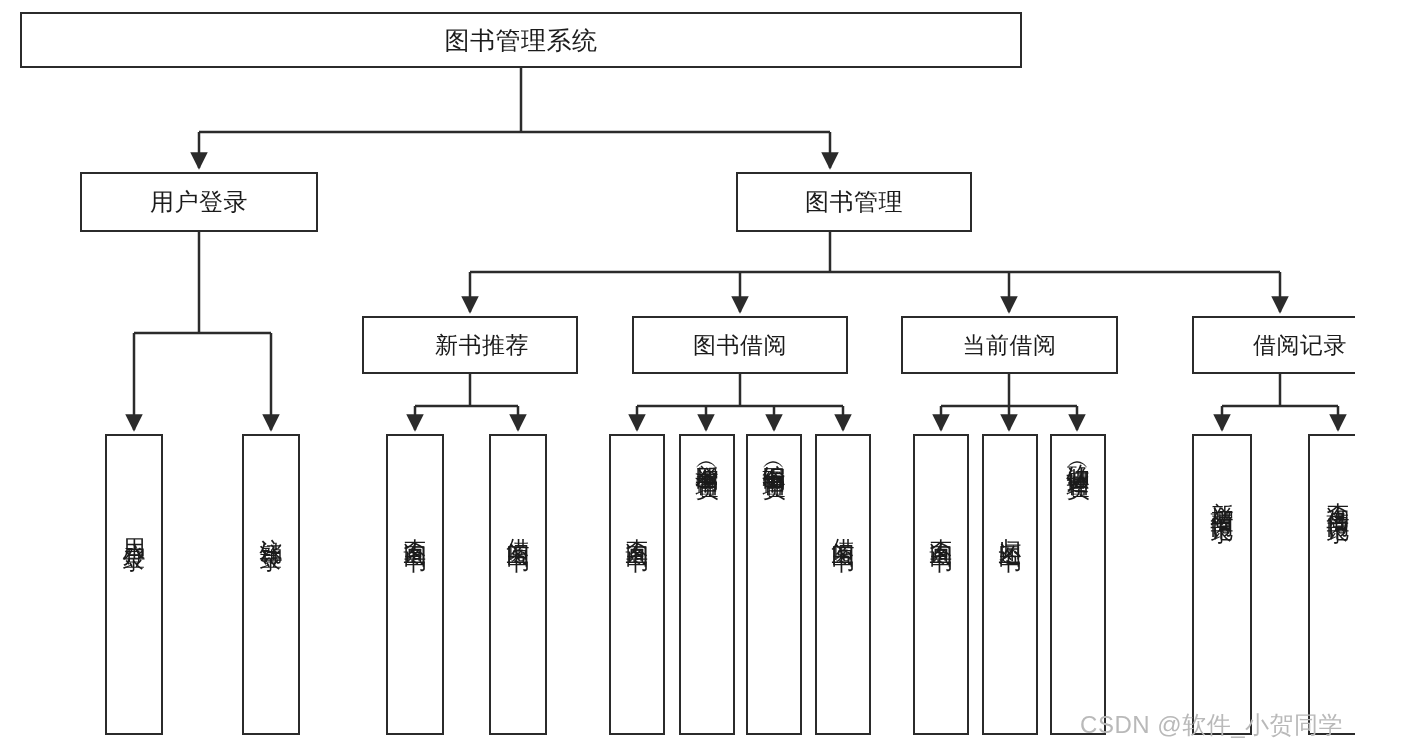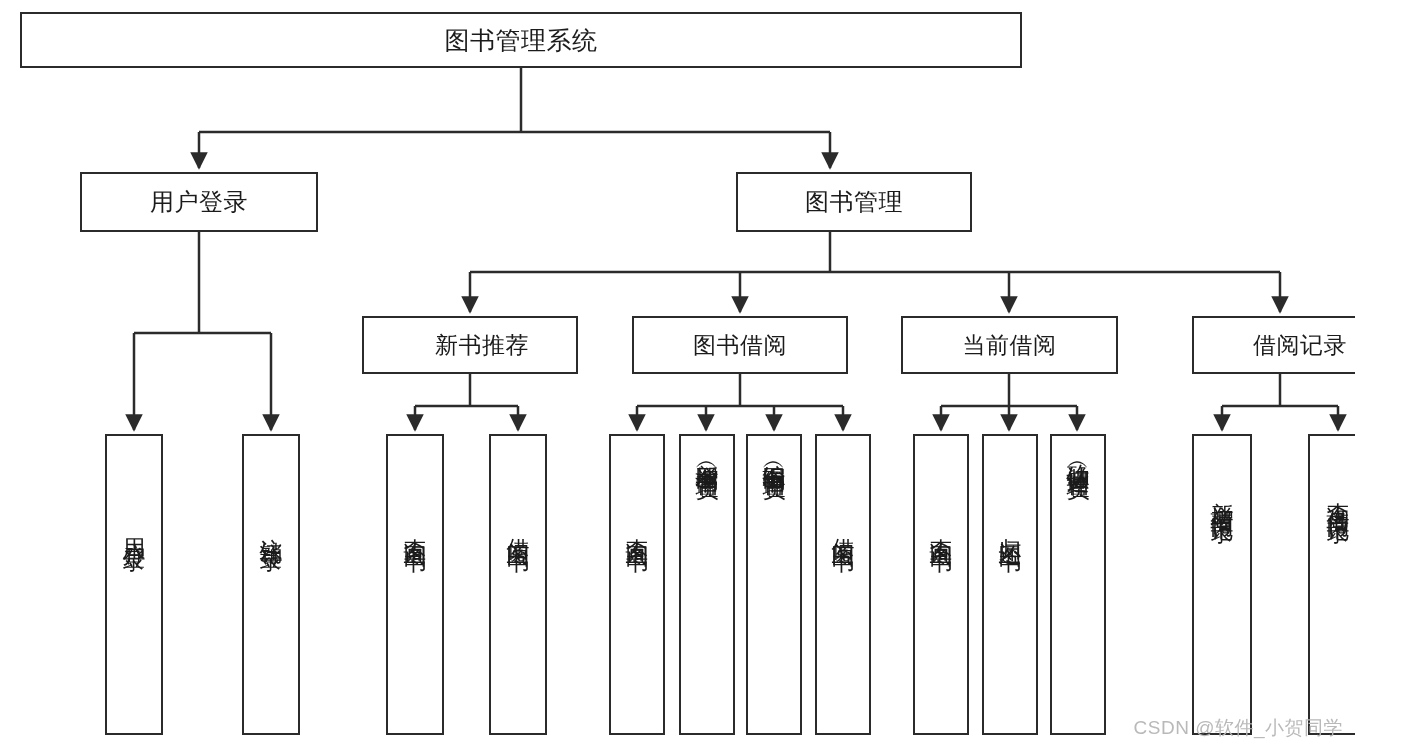--- a/index.html
+++ b/index.html
@@ -60,21 +60,21 @@
     line-height: 1.0;
     letter-spacing: 4px;
     white-space: nowrap;
   }
   .node.leaf.tall-text .lbl { letter-spacing: 2px; }
 
   .watermark {
     position: absolute;
     right: 12px;
     bottom: 6px;
-    font-size: 19px;
+    font-size: 24px;
     color: #b9b9b9;
     letter-spacing: 0.5px;
     white-space: nowrap;
     user-select: none;
     margin-top: 8px;
   }
 </style>
 </head>
 <body>
 

